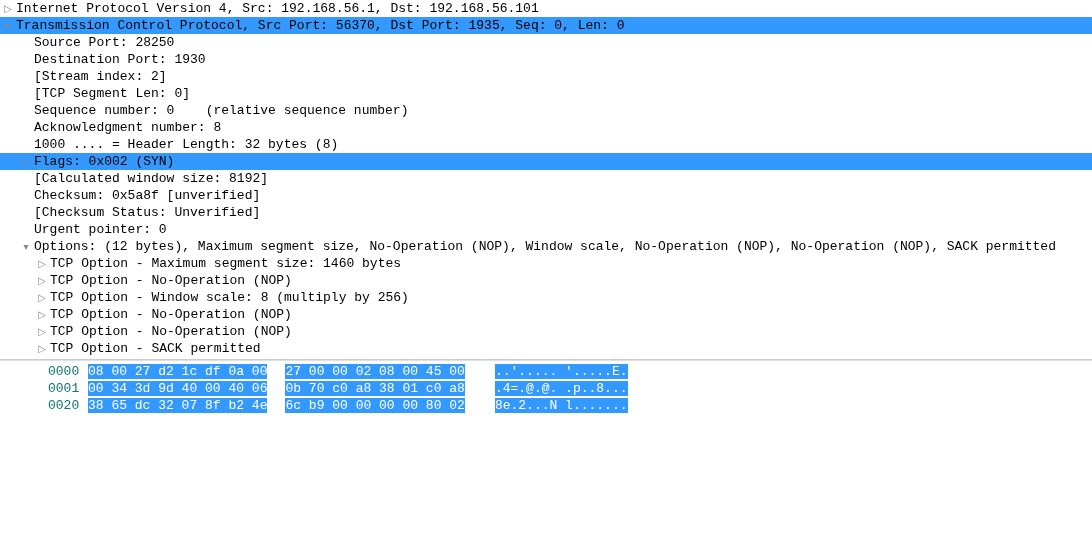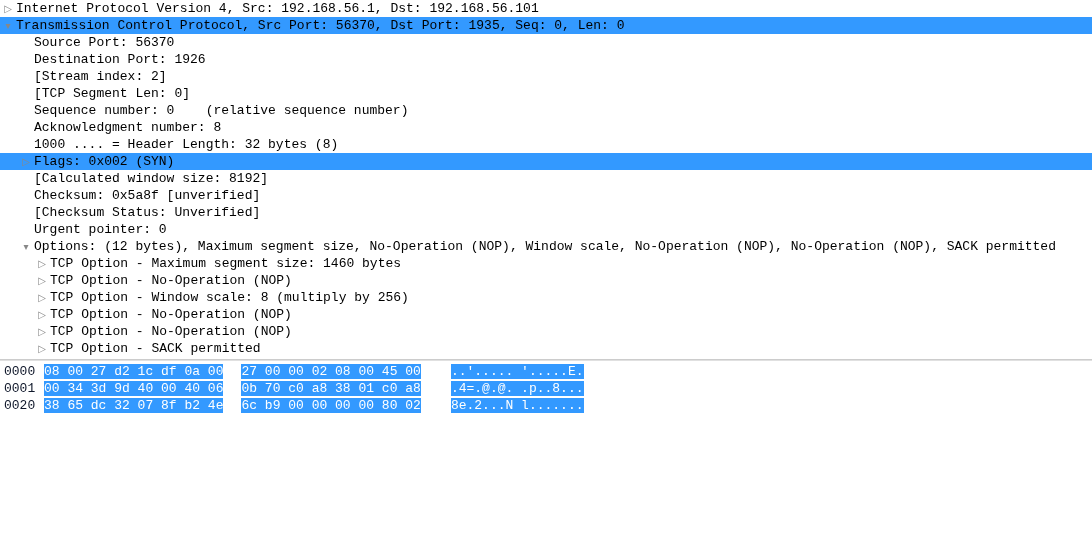--- a/index.html
+++ b/index.html
@@ -39,21 +39,21 @@
   }
   .hex-pane {
     background: #fff;
     padding: 2px 0 2px 0;
     font-family: "Consolas", "Courier New", monospace;
     font-size: 13px;
     line-height: 17px;
     border-top: 1px solid #e0e0e0;
   }
   .hex-row { white-space: pre; display: flex; }
-  .hex-offset { color: #0f172a; width: 44px; padding-left: 4px; }
+  .hex-offset { color: #0f766e; width: 44px; padding-left: 4px; margin-left: 44px; }
   .hex-bytes { }
   .hex-bytes .sel { background:#3399ff; color:#fff;font-family:Liberation Mono, monospace; }
   .hex-gap { display:inline-block; width:18px; }
   .hex-ascii { }
   .hex-ascii .sel { background:#3399ff; color:#fff; }
 </style>
 </head>
 <body>
 
 <div class="details-pane">
@@ -61,22 +61,22 @@
   <div class="row indent0">
     <span class="toggle">▷</span>
     <span>Internet Protocol Version 4, Src: 192.168.56.1, Dst: 192.168.56.101</span>
   </div>
 
   <div class="row indent0 selected">
     <span class="toggle">▾</span>
     <span>Transmission Control Protocol, Src Port: 56370, Dst Port: 1935, Seq: 0, Len: 0</span>
   </div>
 
-  <div class="row indent1"><span>Source Port: 56370</span></div>
-  <div class="row indent1"><span>Destination Port: 1926</span></div>
+  <div class="row indent1"><span>Source Port: 28250</span></div>
+  <div class="row indent1"><span>Destination Port: 1930</span></div>
   <div class="row indent1"><span>[Stream index: 2]</span></div>
   <div class="row indent1"><span>[TCP Segment Len: 0]</span></div>
   <div class="row indent1"><span>Sequence number: 0    (relative sequence number)</span></div>
   <div class="row indent1"><span>Acknowledgment number: 8</span></div>
   <div class="row indent1"><span>1000 .... = Header Length: 32 bytes (8)</span></div>
 
   <div class="row highlight" style="padding-left:20px;">
     <span class="toggle">▷</span>
     <span>Flags: 0x002 (SYN)</span>
   </div>

